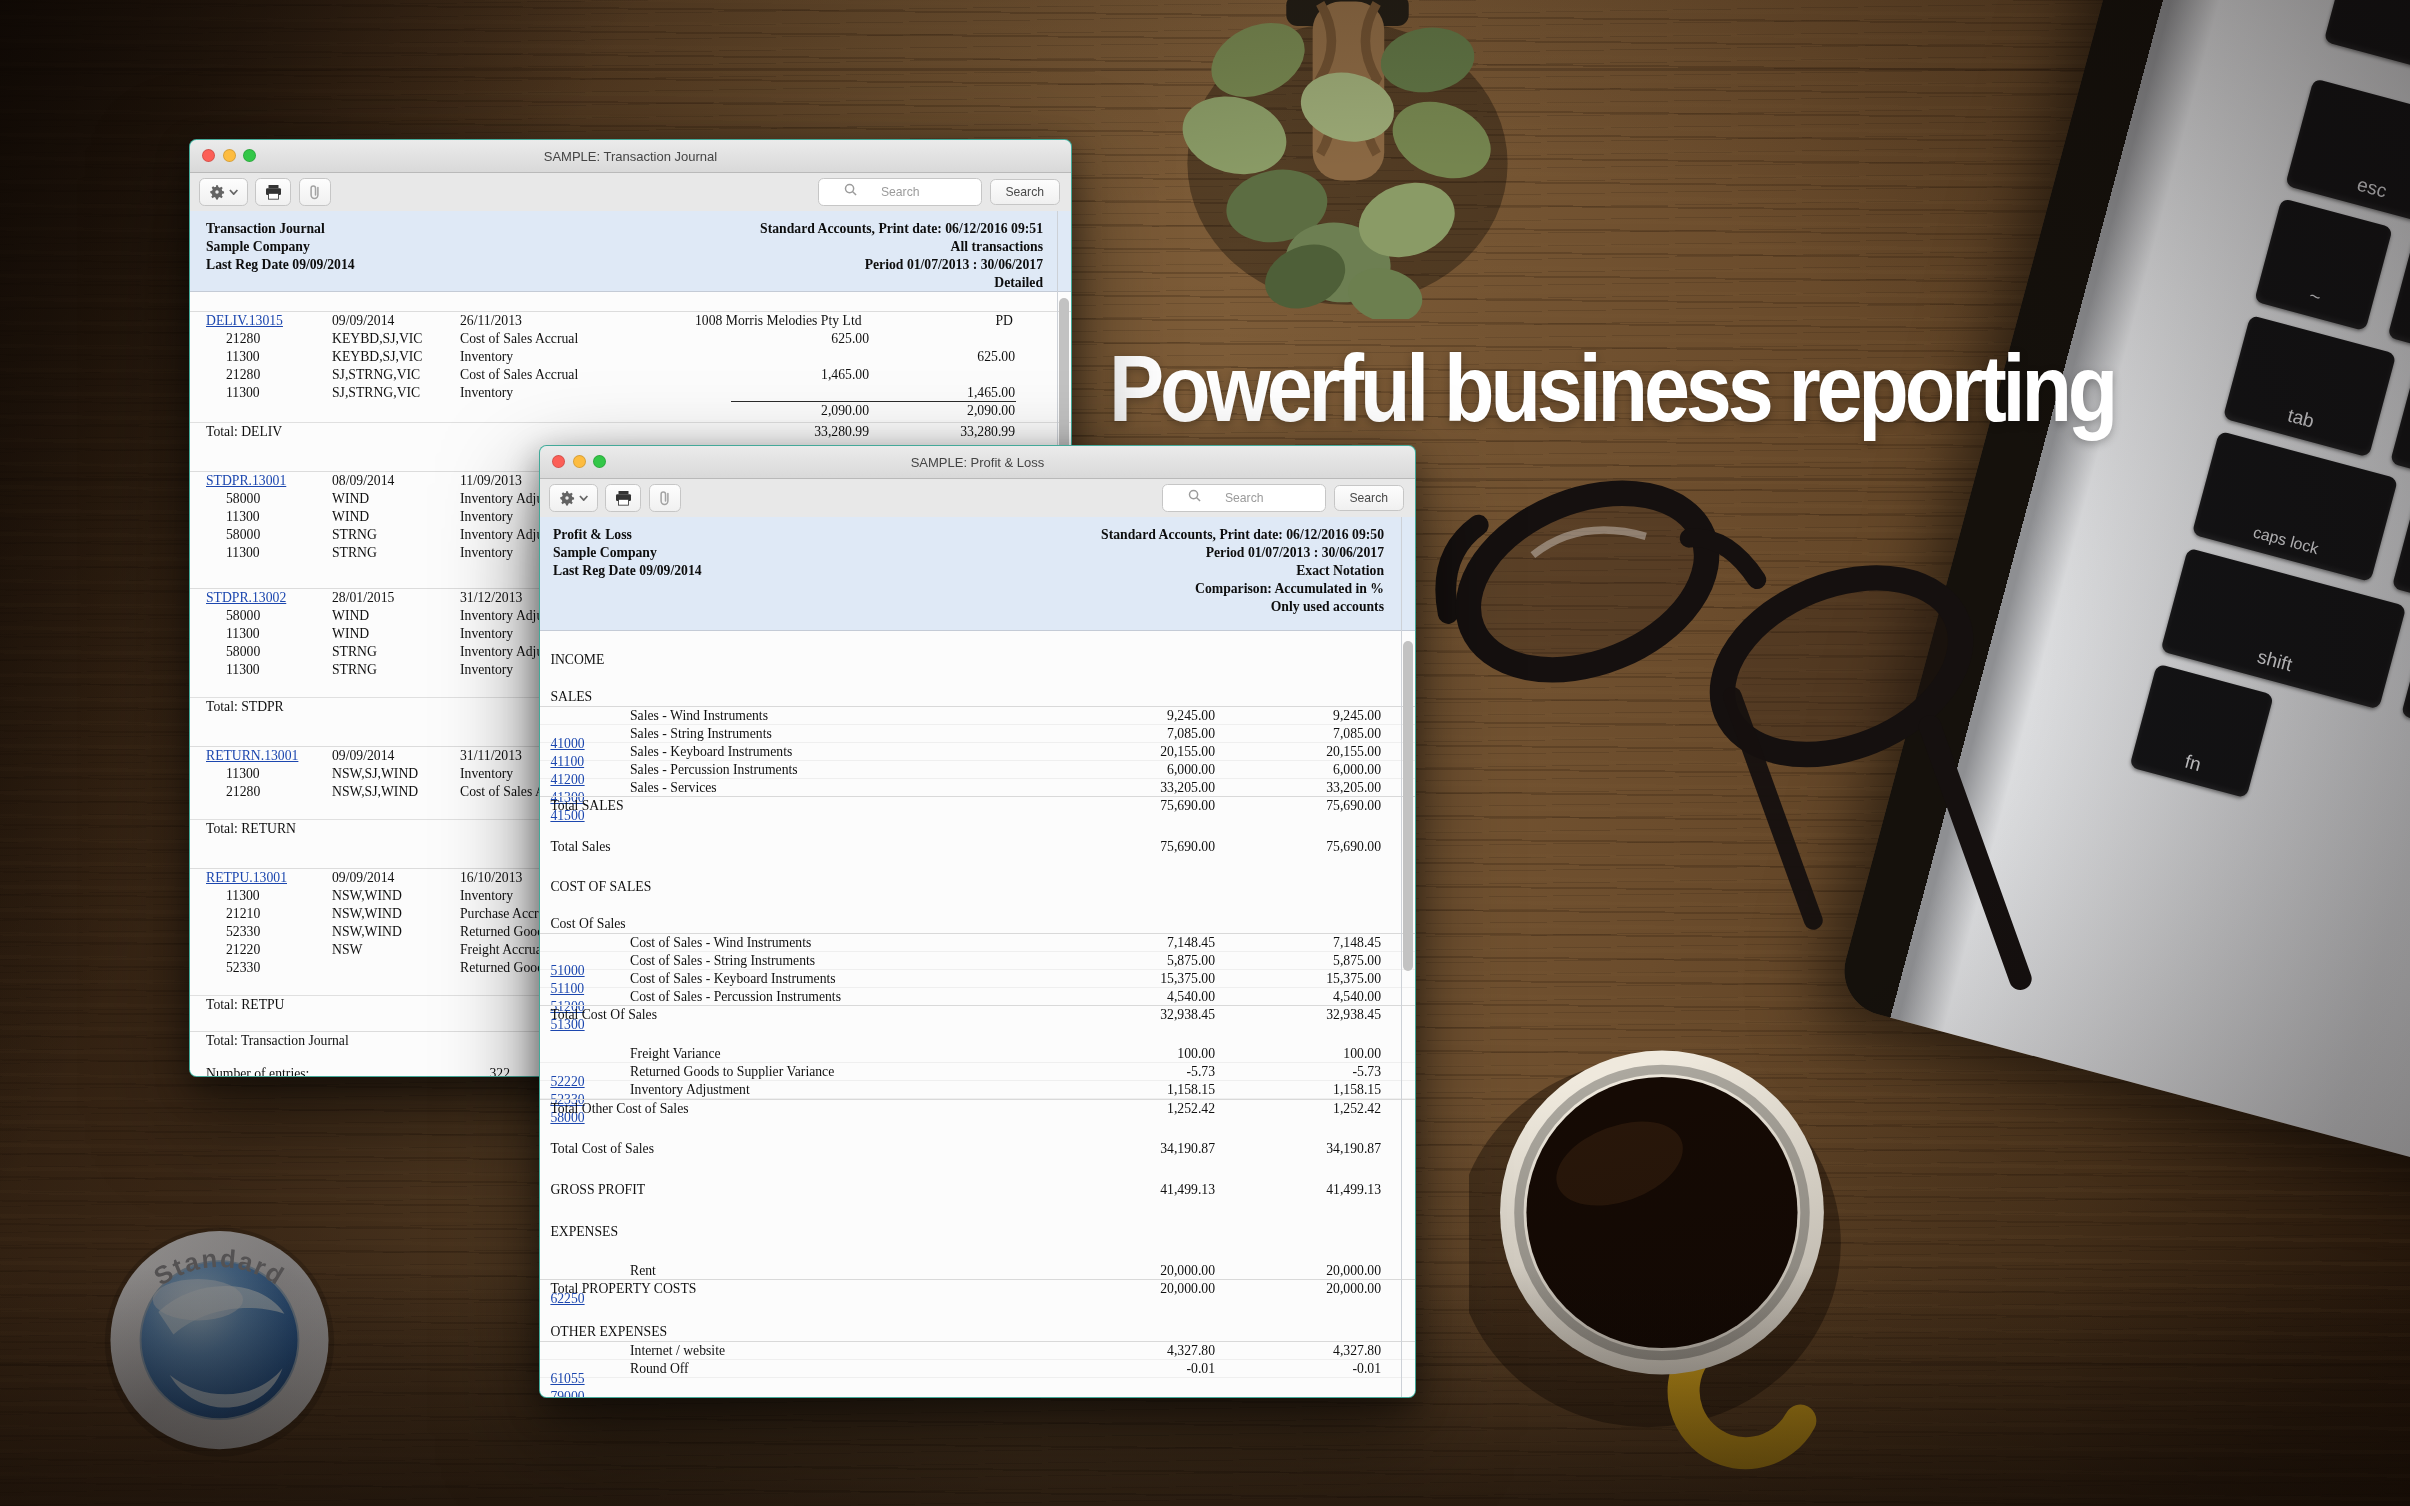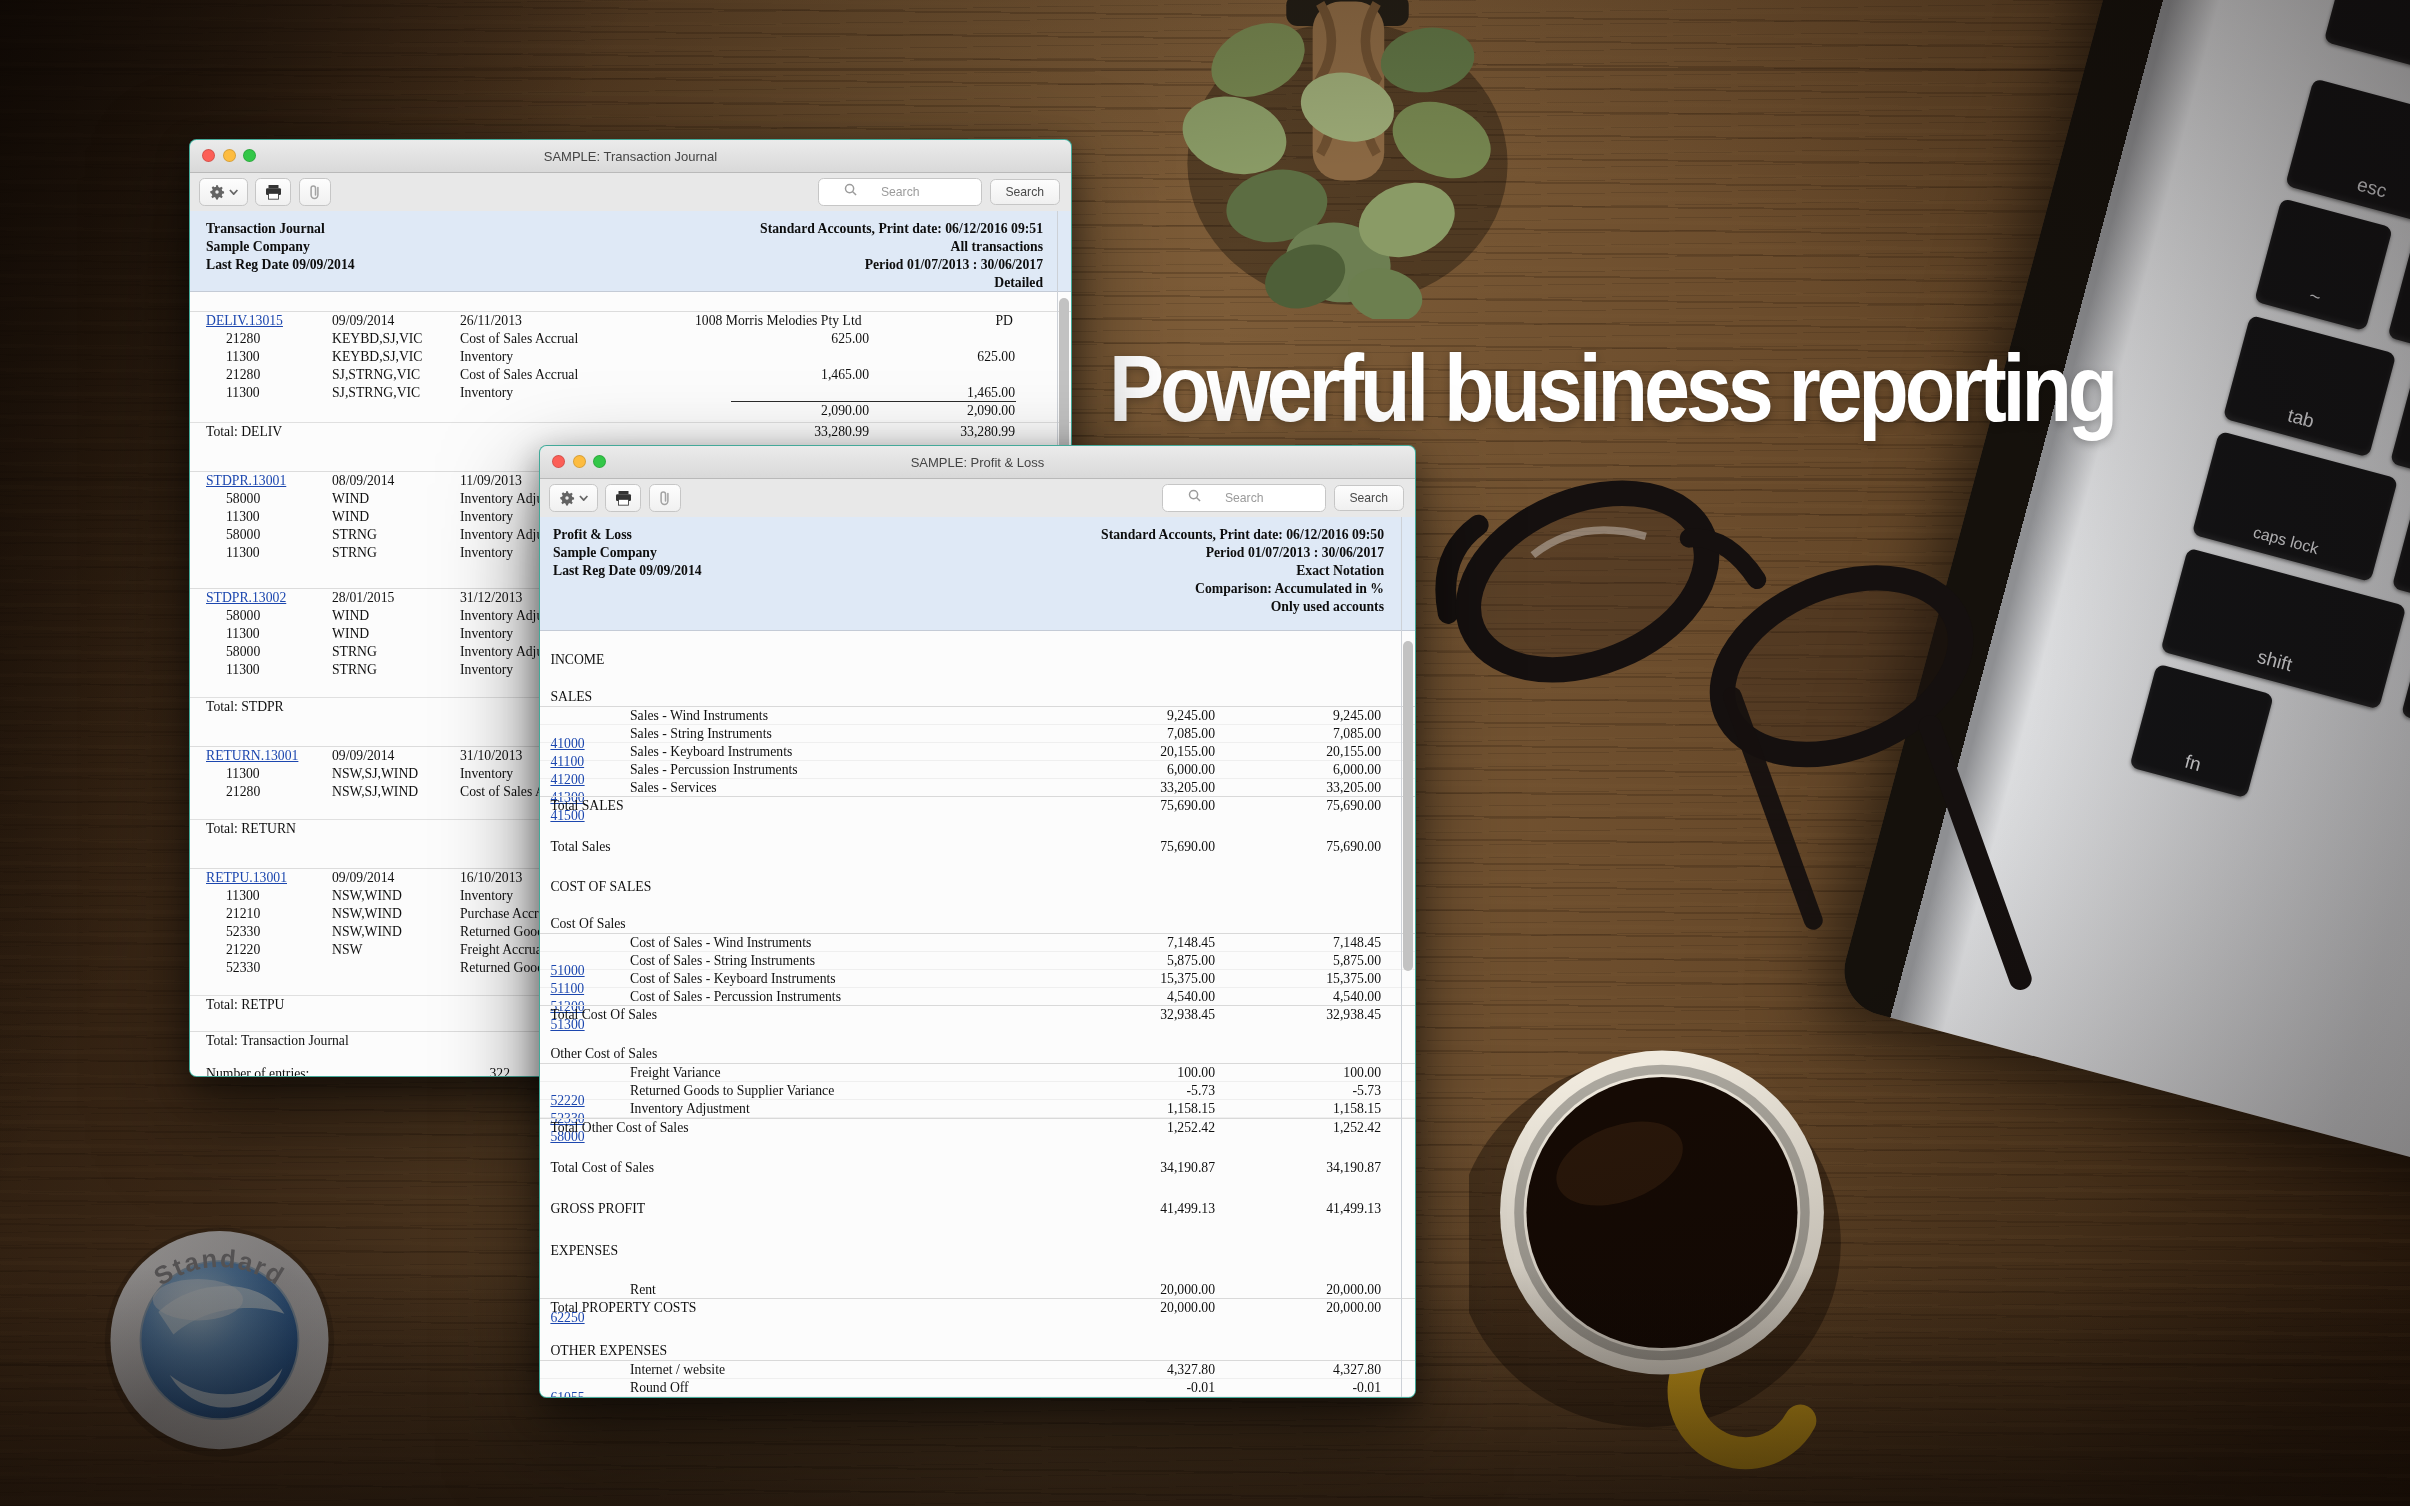--- a/index.html
+++ b/index.html
@@ -354,21 +354,21 @@
       <div class="" style="height: 15px;"></div>
       <div class="trow total">
         <span class="tj-lab">Total: STDPR</span>
         <span class="tj-debit"></span>
         <span class="tj-credit"></span>
       </div>
       <div class="" style="height: 17px;"></div>
       <div class="trow entry">
         <span class="tj-reg lnk">RETURN.13001</span>
         <span class="tj-obj">09/09/2014</span>
-        <span class="tj-desc">31/10/2013</span>
+        <span class="tj-desc">31/11/2013</span>
         <span class="tj-party"></span>
         <span class="tj-flag"></span>
       </div>
       <div class="trow line">
         <span class="tj-acct">11300</span>
         <span class="tj-obj">NSW,SJ,WIND</span>
         <span class="tj-desc">Inventory</span>
         <span class="tj-debit"></span>
         <span class="tj-credit"></span>
       </div>
@@ -583,23 +583,20 @@
         <span class="pl-desc">Cost of Sales - Percussion Instruments</span>
         <span class="pl-v1">4,540.00</span>
         <span class="pl-v2">4,540.00</span>
       </div>
       <div class="plrow totalg">
         <span class="pl-sec">Total Cost Of Sales</span>
         <span class="pl-v1">32,938.45</span>
         <span class="pl-v2">32,938.45</span>
       </div>
       <div class="" style="height: 21px;"></div>
-      <div class="plrow group">
-        <span class="pl-sec">Other Cost of Sales</span>
-      </div>
       <div class="plrow acct">
         <span class="pl-code lnk">52220</span>
         <span class="pl-desc">Freight Variance</span>
         <span class="pl-v1">100.00</span>
         <span class="pl-v2">100.00</span>
       </div>
       <div class="plrow acct">
         <span class="pl-code lnk">52330</span>
         <span class="pl-desc">Returned Goods to Supplier Variance</span>
         <span class="pl-v1">-5.73</span>

